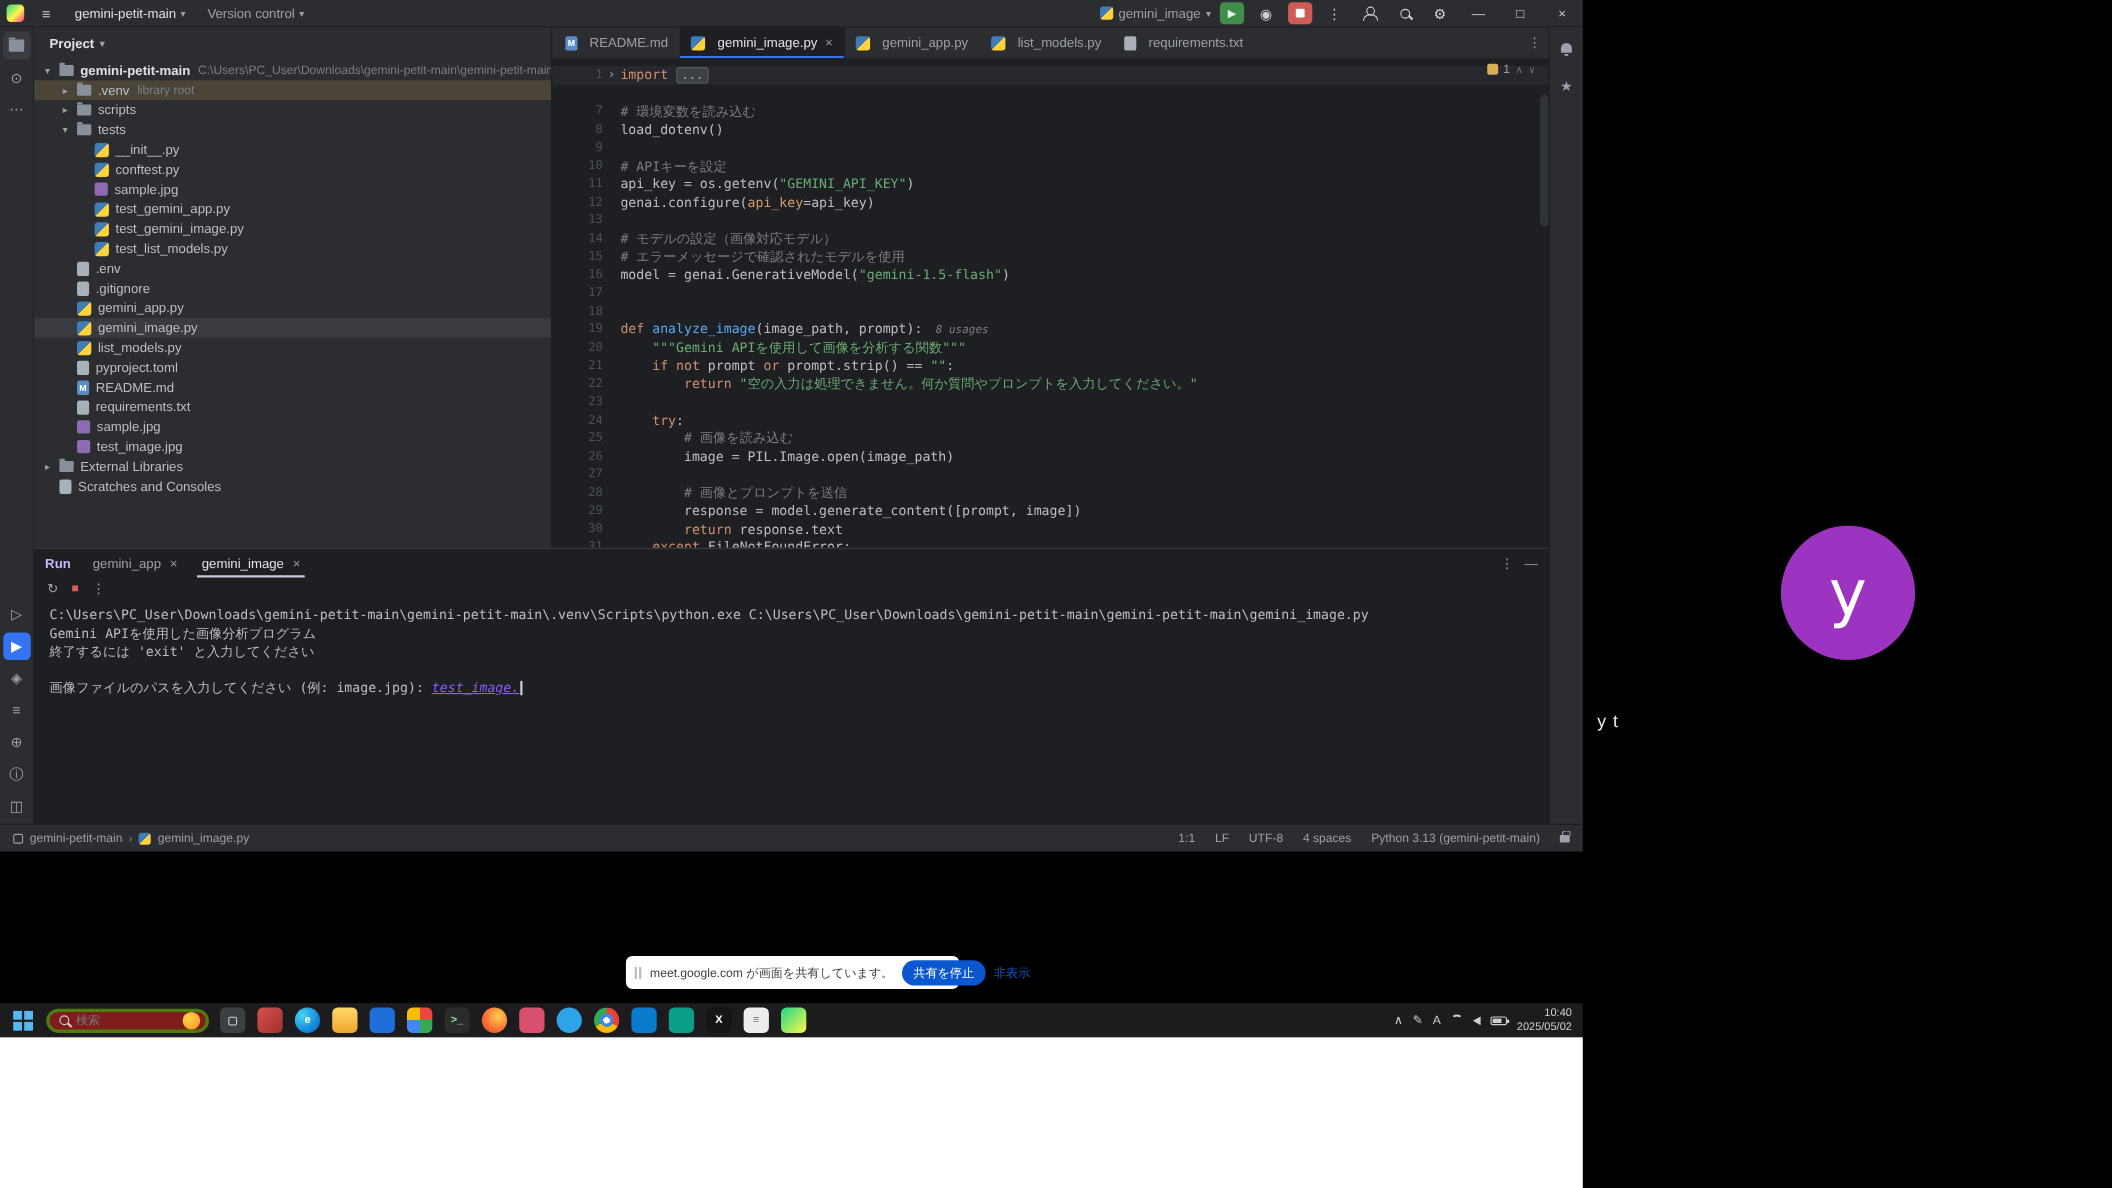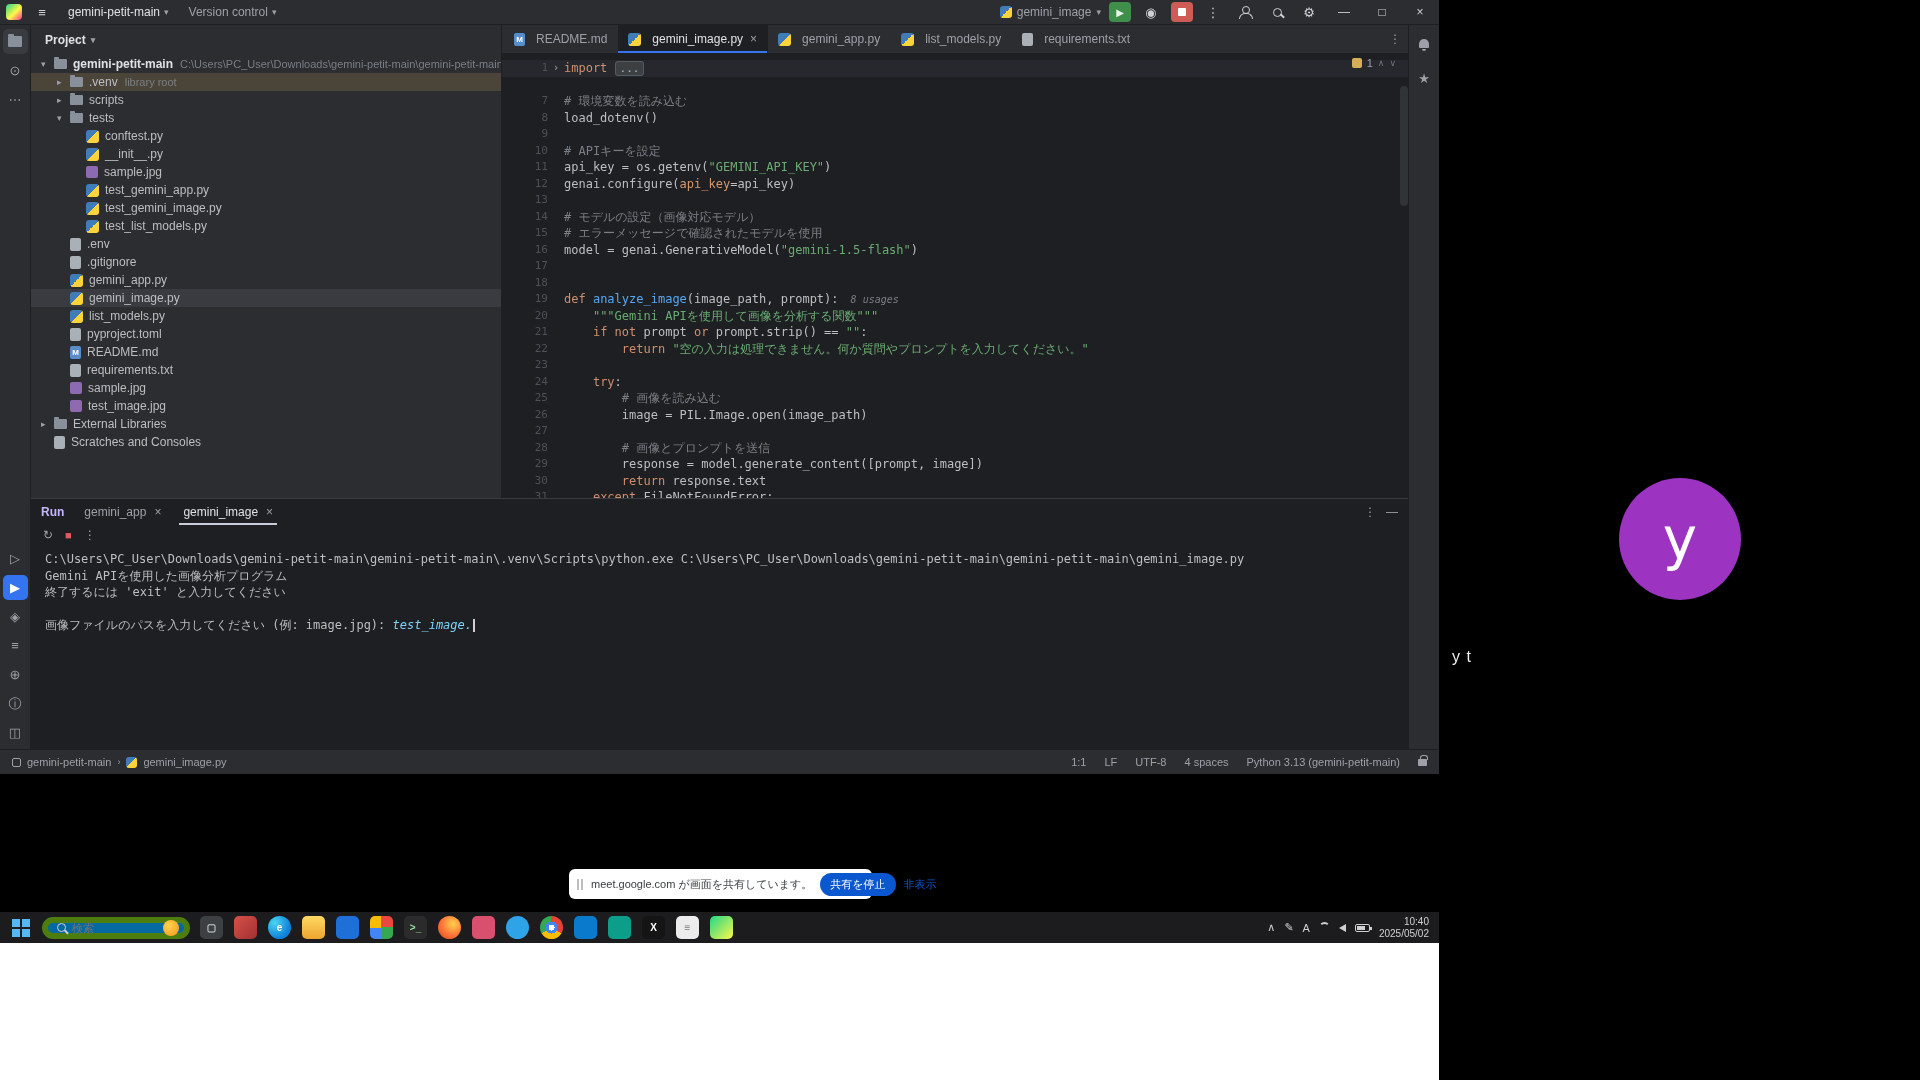--- a/index.html
+++ b/index.html
@@ -92,42 +92,42 @@
   #run-panel { position:absolute; left:31px; top:498px; right:31px; height:251px; background:#1e1f22; border-top:1px solid #393b40; }
   #run-header { height:26px; display:flex; align-items:center; gap:16px; padding:0 10px; }
   #run-title { color:#c4b5fd; font-weight:bold; }
   .run-tab { display:flex; align-items:center; gap:6px; color:#9da0a8; height:26px; padding:0 4px; }
   .run-tab.active { color:#dfe1e5; box-shadow:inset 0 -2px 0 #c9ccd6; }
   #run-header-right { margin-left:auto; display:flex; gap:10px; color:#9da0a8; }
   #run-toolbar { height:20px; display:flex; align-items:center; gap:12px; padding:0 12px; color:#9da0a8; }
   .red-stop { color:#db5c5c; font-size:11px; }
   #console { padding:6px 14px; font-family:"DejaVu Sans Mono",monospace; font-size:12px; line-height:16.5px; white-space:pre; }
   .cons-o { color:#bcbec4; }
-  .cons-i { color:#7dd3fc; font-style:italic; }
+  .cons-i { color:#8b5cf6; font-style:italic;text-decoration:underline; }
   .caret-bar { display:inline-block; width:2px; height:13px; background:#d0d0d0; vertical-align:middle; margin-left:1px; }
 
   
   #status-bar { position:absolute; left:0; bottom:0; width:100%; height:25px; background:#2b2d30; border-top:1px solid #1e1f22; display:flex; align-items:center; padding:0 12px; font-size:11px; color:#9da0a8; }
   #breadcrumb { display:flex; align-items:center; gap:6px; }
   .sb-sq { width:9px; height:9px; border:1.5px solid #9da0a8; border-radius:2px; }
   #status-right { margin-left:auto; display:flex; align-items:center; gap:18px; }
 
   
   #meet-banner { position:absolute; left:569px; top:869px; width:303px; height:30px; background:#fff; border-radius:6px; box-shadow:0 2px 8px rgba(0,0,0,.5); display:flex; align-items:center; gap:8px; padding:0 10px 0 8px; z-index:60; font-size:11px; }
   .grip { display:flex; gap:2px; }
   .grip i { display:block; width:2px; height:11px; background:#bdbdbd; }
   #meet-text { color:#3c4043; white-space:nowrap; }
   #meet-stop { background:#0b57d0; color:#fff; border:none; border-radius:12px; padding:4px 10px; font-size:11px; white-space:nowrap; }
   #meet-hide { color:#0b57d0; white-space:nowrap; }
 
   
   #taskbar { position:absolute; left:0; top:912px; width:1439px; height:31px; background:#1c1c1e; display:flex; align-items:center; padding:0 10px; gap:10px; font-size:11px; }
   #start-btn { width:22px; height:22px; display:grid; grid-template-columns:8px 8px; grid-template-rows:8px 8px; gap:2px; place-content:center; }
   #start-btn i { background:#58b6f0; display:block; }
-  #search-pill { width:148px; height:22px; background:#0369a1; border:6px solid #4d7c0f; border-radius:11px; display:flex; align-items:center; gap:6px; padding:0 5px 0 9px;justify-content:center; }
+  #search-pill { width:148px; height:22px; background:#7f1d1d; border:3px solid #4d7c0f; border-radius:11px; display:flex; align-items:center; gap:6px; padding:0 5px 0 9px;justify-content:center; }
   #search-input { flex:1; background:transparent; border:none; outline:none; color:#cfcfcf; font-size:11px; width:80px; font-family:"Liberation Sans",sans-serif; }
   #search-weather { width:16px; height:16px; border-radius:50%; background:radial-gradient(circle at 35% 35%,#ffd34d,#f7941e); }
   #task-apps { display:flex; gap:11px; align-items:center; }
   .app { width:23px; height:23px; border-radius:5px; display:flex; align-items:center; justify-content:center; font-size:10px; font-weight:bold; }
   #tray { margin-left:auto; display:flex; align-items:center; gap:9px; color:#d0d0d3; }
   .tray-g { font-size:11px; }
   .wifi { width:11px; height:11px; border:2px solid transparent; border-top:2px solid #d0d0d3; border-radius:50%; }
   .vol { width:0; height:0; border-top:4px solid transparent; border-bottom:4px solid transparent; border-right:7px solid #d0d0d3; }
   .batt { width:15px; height:8px; border:1px solid #d0d0d3; border-radius:2px; position:relative; }
   .batt::before { content:""; position:absolute; inset:1px 4px 1px 1px; background:#d0d0d3; }
@@ -229,26 +229,26 @@
           <span class="t-label">scripts</span>
         </div>
         <div class="t-row" style="padding-left: 26px;">
           <span class="chevr">▾</span>
           <span class="fi fi-folder"></span>
           <span class="t-label">tests</span>
         </div>
         <div class="t-row" style="padding-left: 42px;">
           <span class="chevr"></span>
           <span class="fi fi-py"></span>
+          <span class="t-label">__init__.py</span>
+        </div>
+        <div class="t-row" style="padding-left: 42px;">
+          <span class="chevr"></span>
+          <span class="fi fi-py"></span>
           <span class="t-label">conftest.py</span>
-        </div>
-        <div class="t-row" style="padding-left: 42px;">
-          <span class="chevr"></span>
-          <span class="fi fi-py"></span>
-          <span class="t-label">__init__.py</span>
         </div>
         <div class="t-row" style="padding-left: 42px;">
           <span class="chevr"></span>
           <span class="fi fi-img"></span>
           <span class="t-label">sample.jpg</span>
         </div>
         <div class="t-row" style="padding-left: 42px;">
           <span class="chevr"></span>
           <span class="fi fi-py"></span>
           <span class="t-label">test_gemini_app.py</span>

